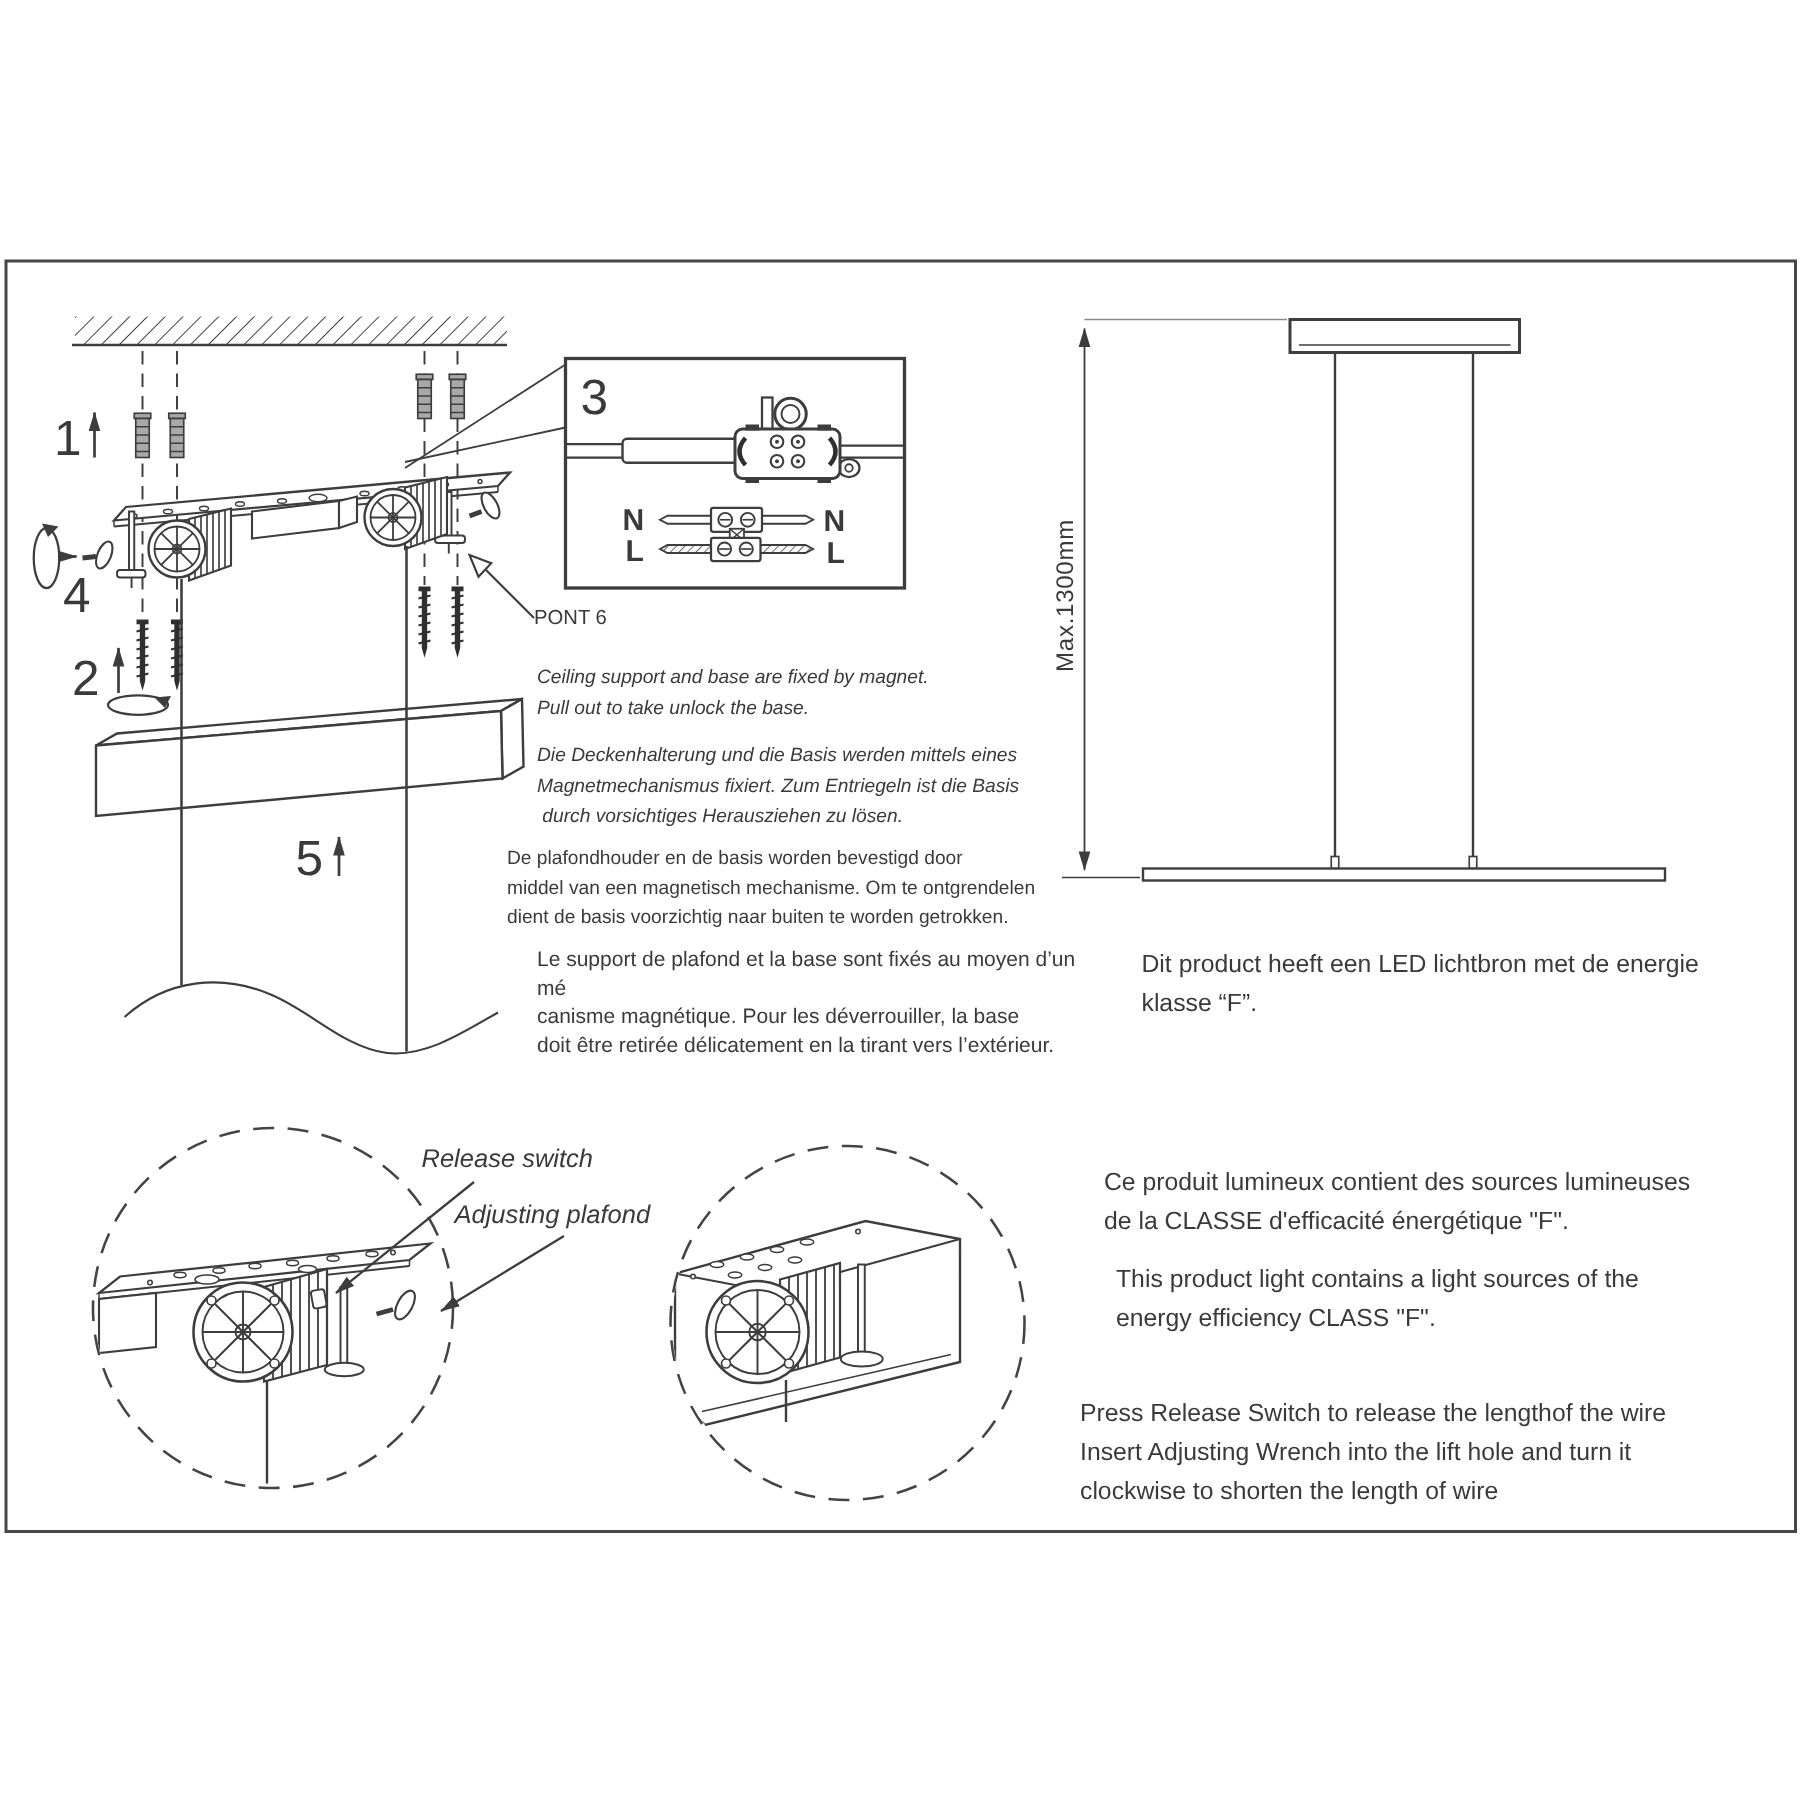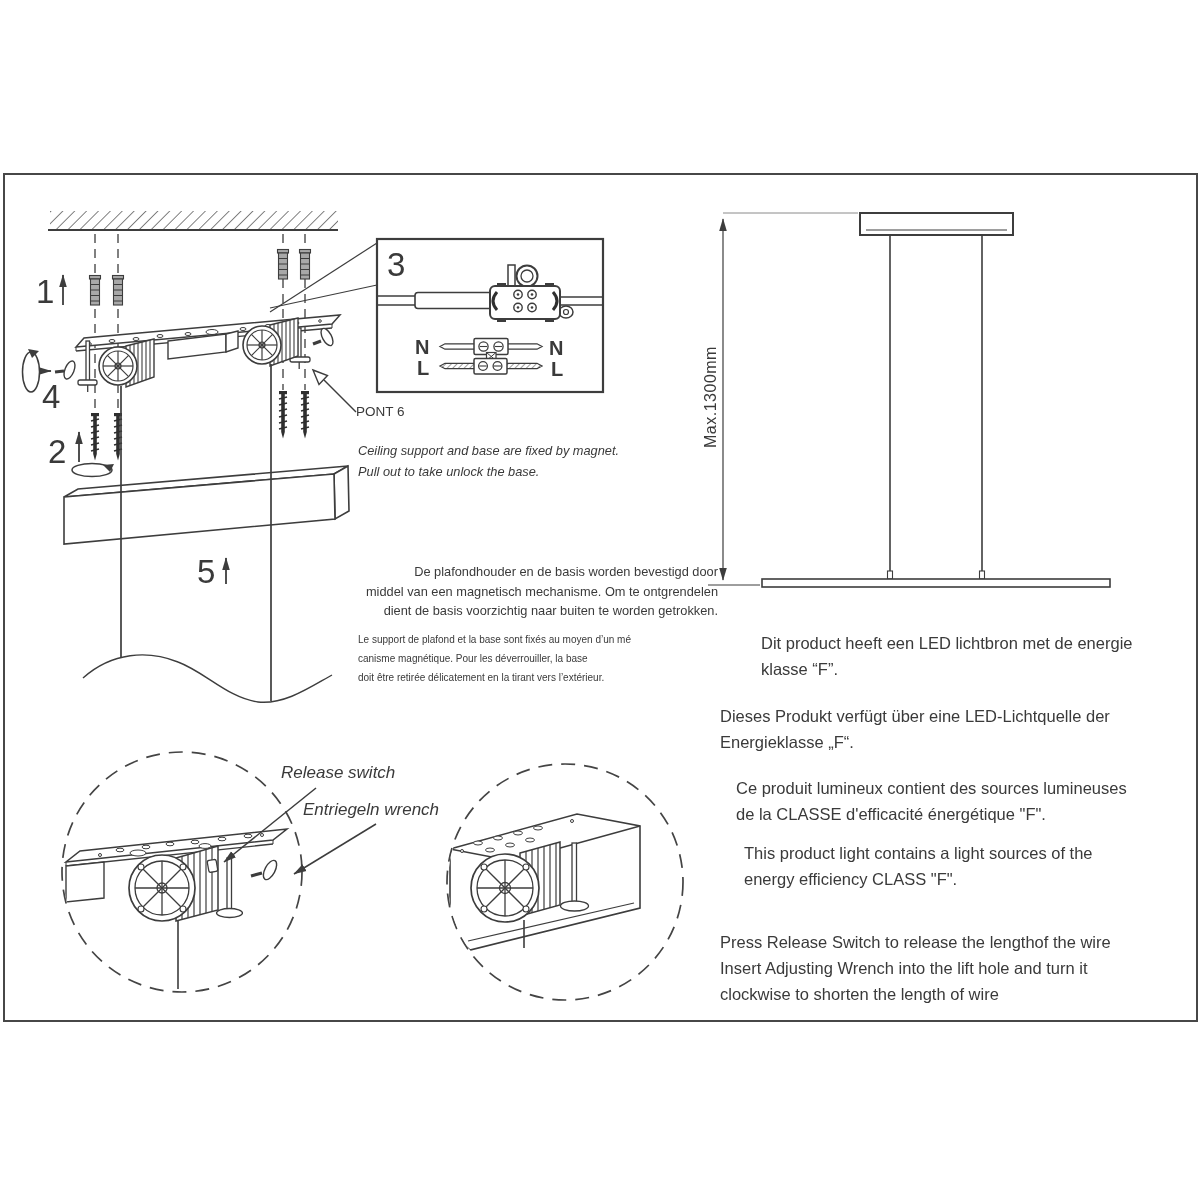--- a/index.html
+++ b/index.html
@@ -6,21 +6,21 @@
   .page{position:relative;width:1200px;height:1200px;background:#ffffff;overflow:hidden;
         font-family:"Liberation Sans",sans-serif;color:#3a3a3a;}
   .frame{position:absolute;left:3px;top:173px;width:1195px;height:849px;
          border:2.5px solid #474747;box-sizing:border-box;}
   svg.art{position:absolute;left:0;top:0;}
   .t{position:absolute;color:#3a3a3a;white-space:pre-wrap;line-height:1.25;}
   .step{font-size:33px;line-height:1;}
   .nl-lab{font-size:20px;font-weight:700;line-height:1;}
   .small{font-size:12.8px;line-height:20.5px;font-style:italic;}
   .small-nl{font-size:12.8px;line-height:19.5px;}
-  .small-fr{font-size:10px;line-height:19px;}
+  .small-fr{font-size:14px;line-height:19px;}
   .big{font-size:16.5px;line-height:26px;width:480px;}
   .lab{font-size:17px;line-height:1.1;font-style:italic;}
   .pont{font-size:13.5px;line-height:1.1;text-align:center;}
   .max{font-size:16px;letter-spacing:0.5px;width:132px;height:18px;text-align:center;
        transform:rotate(-90deg);line-height:18px;}
 </style>
 </head>
 <body>
 
 <div class="page">
@@ -390,37 +390,38 @@
 
   <div class="t nl-lab" style="left:415px;top:337px;">N</div>
   <div class="t nl-lab" style="left:549px;top:338px;">N</div>
   <div class="t nl-lab" style="left:417px;top:358px;">L</div>
   <div class="t nl-lab" style="left:551px;top:359px;">L</div>
 
   <div class="t pont" style="left:356px;top:405px;">PONT 6</div>
 
   <div class="t small" style="left:358px;top:441px;width:330px;">Ceiling support and base are fixed by magnet.
 Pull out to take unlock the base.</div>
-  <div class="t small-nl" style="left:358px;top:562px;width:360px;text-align:right;">De plafondhouder en de basis worden bevestigd door
+  <div class="t small" style="left:358px;top:493px;width:340px;">Die Deckenhalterung und die Basis werden mittels eines
+Magnetmechanismus fixiert. Zum Entriegeln ist die Basis
+ durch vorsichtiges Herausziehen zu lösen.</div>
+  <div class="t small-nl" style="left:338px;top:562px;width:360px;">De plafondhouder en de basis worden bevestigd door
 middel van een magnetisch mechanisme. Om te ontgrendelen
 dient de basis voorzichtig naar buiten te worden getrokken.</div>
   <div class="t small-fr" style="left:358px;top:630px;width:360px;">Le support de plafond et la base sont fixés au moyen d’un mé
 canisme magnétique. Pour les déverrouiller, la base
 doit être retirée délicatement en la tirant vers l’extérieur.</div>
 
   <div class="t max" style="left:645px;top:388px;">Max.1300mm</div>
 
   <div class="t big" style="left:761px;top:630px;">Dit product heeft een LED lichtbron met de energie
 klasse “F”.</div>
-  <div class="t big" style="left:720px;top:703px;">Dieses Produkt verfügt über eine LED-Lichtquelle der
-Energieklasse „F“.</div>
   <div class="t big" style="left:720px;top:775px;margin-left:16px;">Ce produit lumineux contient des sources lumineuses
 de la CLASSE d'efficacité énergétique "F".</div>
   <div class="t big" style="left:744px;top:840px;">This product light contains a light sources of the
 energy efficiency CLASS "F".</div>
   <div class="t big" style="left:720px;top:929px;">Press Release Switch to release the lengthof the wire
 Insert Adjusting Wrench into the lift hole and turn it
 clockwise to shorten the length of wire</div>
 
   <div class="t lab" style="left:281px;top:764px;">Release switch</div>
-  <div class="t lab" style="left:303px;top:801px;">Entriegeln wrench</div>
+  <div class="t lab" style="left:303px;top:801px;">Adjusting plafond</div>
 
 </div>
 
 </body></html>

